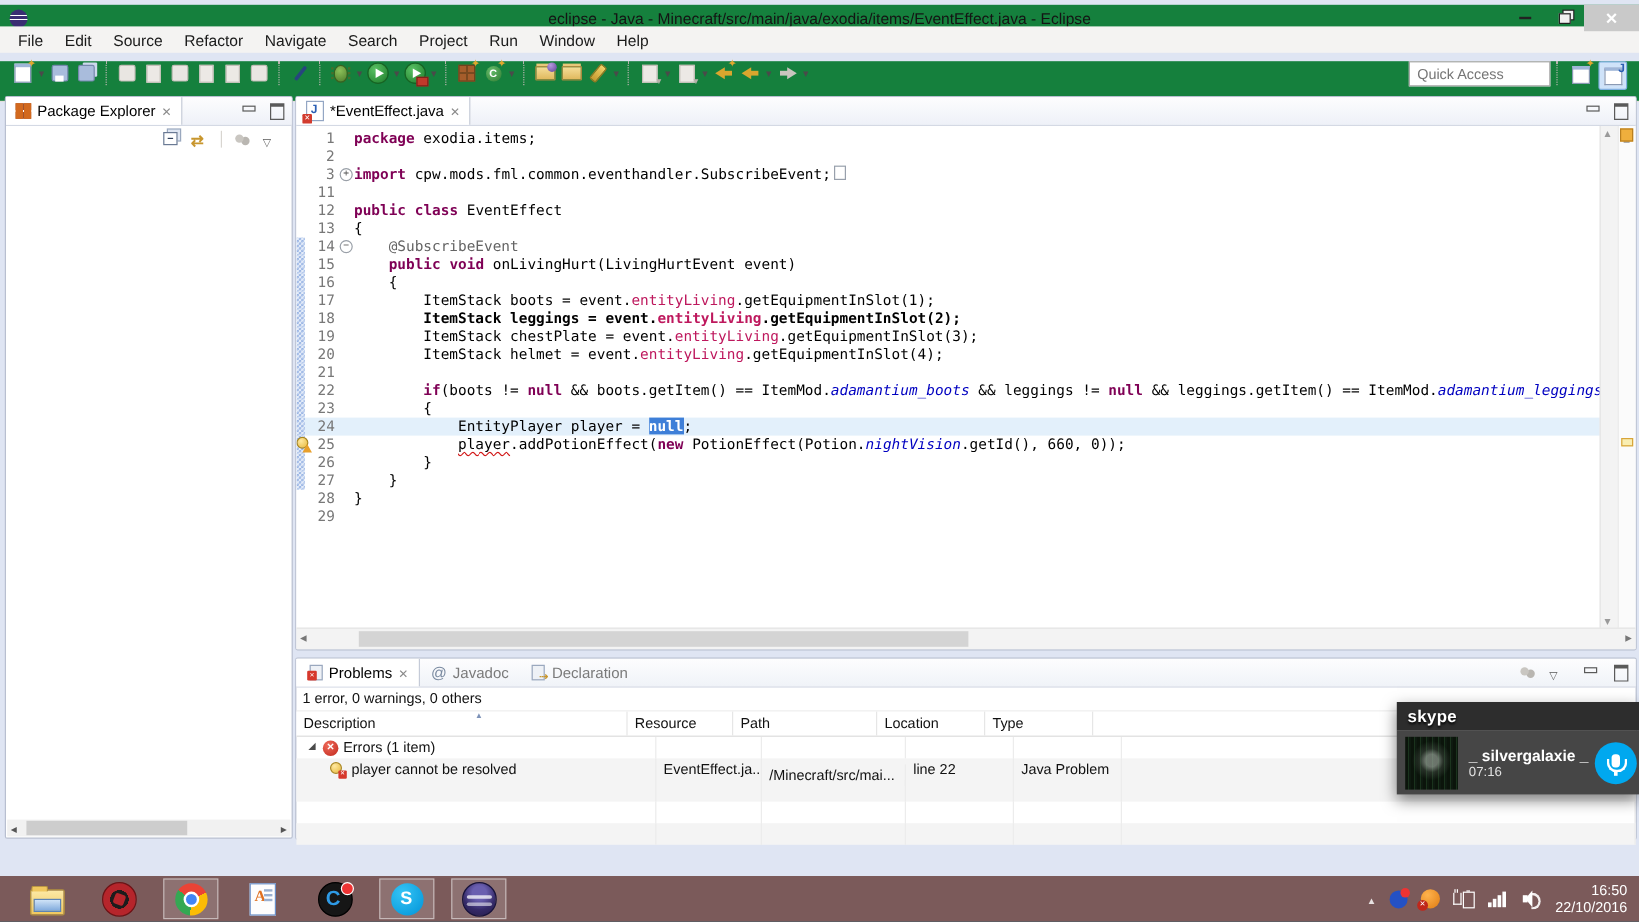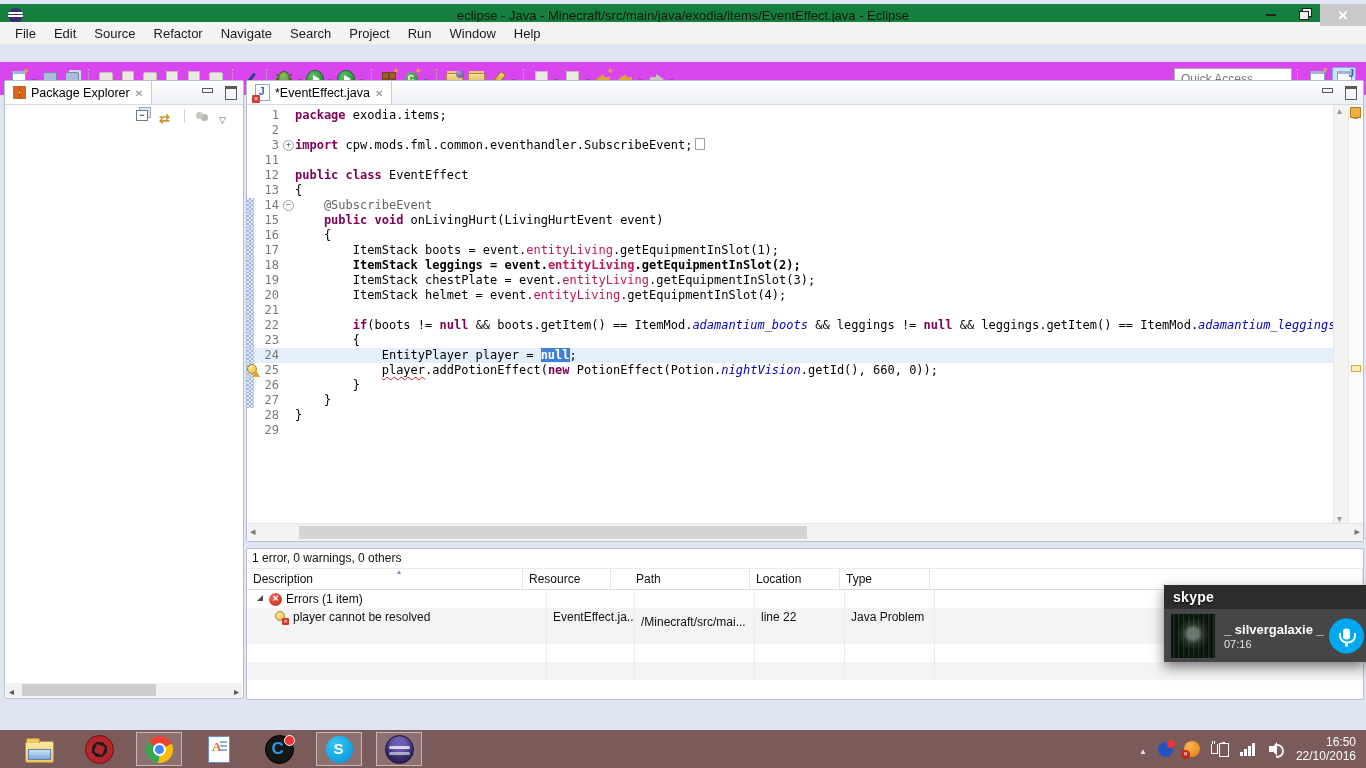--- a/index.html
+++ b/index.html
@@ -16,21 +16,21 @@
   .wc-min::before{content:"";width:10px;height:2px;background:#222}
   .wc-restore::before{content:"";width:8px;height:7px;border:1px solid #222;background:#f0f0f0;box-shadow:3px -3px 0 -1px #f0f0f0,3px -3px 0 0 #222}
   .wc-close{width:46px;background:#c9c9c9}
   .wc-close::before{content:"✕";color:#fff;font-size:13px;font-weight:bold}
 
   
   .menubar{position:absolute;left:0;top:22px;right:0;height:22px;background:#f4f3f2;display:flex;align-items:center;padding-left:6px;font-size:13px}
   .menu-item{padding:2px 9px;color:#1a1a1a}
 
   
-  .toolbar{position:absolute;left:0;top:62px;right:0;height:33px;background:#d946ef;border-bottom:1px solid #e2dfdb;display:flex;align-items:center;padding-left:8px}
+  .toolbar{position:absolute;left:0;top:51px;right:0;height:33px;background:#15803d;border-bottom:1px solid #e2dfdb;display:flex;padding-left:8px}
   .tsep{width:1px;height:20px;margin:0 5px;border-left:1px dotted #b9b5b0}
   .ti{width:20px;height:20px;margin:0 1px;position:relative;display:inline-flex;align-items:center;justify-content:center;flex:none}
   .dd{width:9px;text-align:center;flex:none}
   .dd::before{content:"▾";font-size:9px;color:#4a4a4a}
   .ti-new::before{content:"";width:12px;height:12px;background:#fff;border:1px solid #8296b4;border-top:3px solid #9fb6d8}
   .ti-new::after,.star::after{content:"✦";position:absolute;right:-1px;top:-3px;color:#e0a72e;font-size:9px}
   .ti-save::before,.ti-saveall::before{content:"";width:12px;height:12px;background:#a9bcdc;border:1px solid #7588ad;border-radius:2px}
   .ti-save::after{content:"";position:absolute;bottom:3px;left:6px;width:7px;height:5px;background:#fff}
   .ti-saveall::before{box-shadow:3px -3px 0 -1px #cdd9ec}
   .ti-g::before{content:"";width:12px;height:12px;background:#e9e6e2;border:1px solid #c3beb7;border-radius:2px}
@@ -375,26 +375,47 @@
       <span class="ruler-mark"></span>
     </div>
     <div class="ehscroll">
       <span class="eh-l"></span>
       <span class="ehthumb"></span>
       <span class="eh-r"></span>
     </div>
   </div>
 
   <div class="panel prob">
+    <div class="ptabrow">
+      <div class="ptab active">
+          <span class="ic-problems"></span>
+          <span>Problems</span>
+          <span class="tclose"></span>
+        </div>
+        <div class="ptab">
+          <span class="ic-javadoc"></span>
+          <span>Javadoc</span>
+        </div>
+        <div class="ptab">
+          <span class="ic-decl"></span>
+          <span>Declaration</span>
+        </div>
+        <div class="prob-right">
+        <span class="pi pi-dim"></span>
+        <span class="pi pi-menu"></span>
+        <span class="hbtn hbtn-min"></span>
+        <span class="hbtn hbtn-max"></span>
+      </div>
+    </div>
     <div class="psummary">1 error, 0 warnings, 0 others</div>
     <div class="phead">
         <span class="sortup"></span>
         <span class="pcol" style="width: 276px;">Description</span>
         <span class="pcol" style="width: 88px;">Resource</span>
-        <span class="pcol" style="width: 120px; margin-left: 19px;">Path</span>
+        <span class="pcol" style="width: 120px;">Path</span>
         <span class="pcol" style="width: 90px;">Location</span>
         <span class="pcol" style="width: 90px;">Type</span>
         <span class="pcol" style="flex: 1 1 0%;"></span>
       </div>
     <div>
         <div class="prow">
           <span class="pc" style="width: 300px;">
             <span class="expander"></span>
             <span class="err-circle"></span>
             <span>Errors (1 item)</span>

